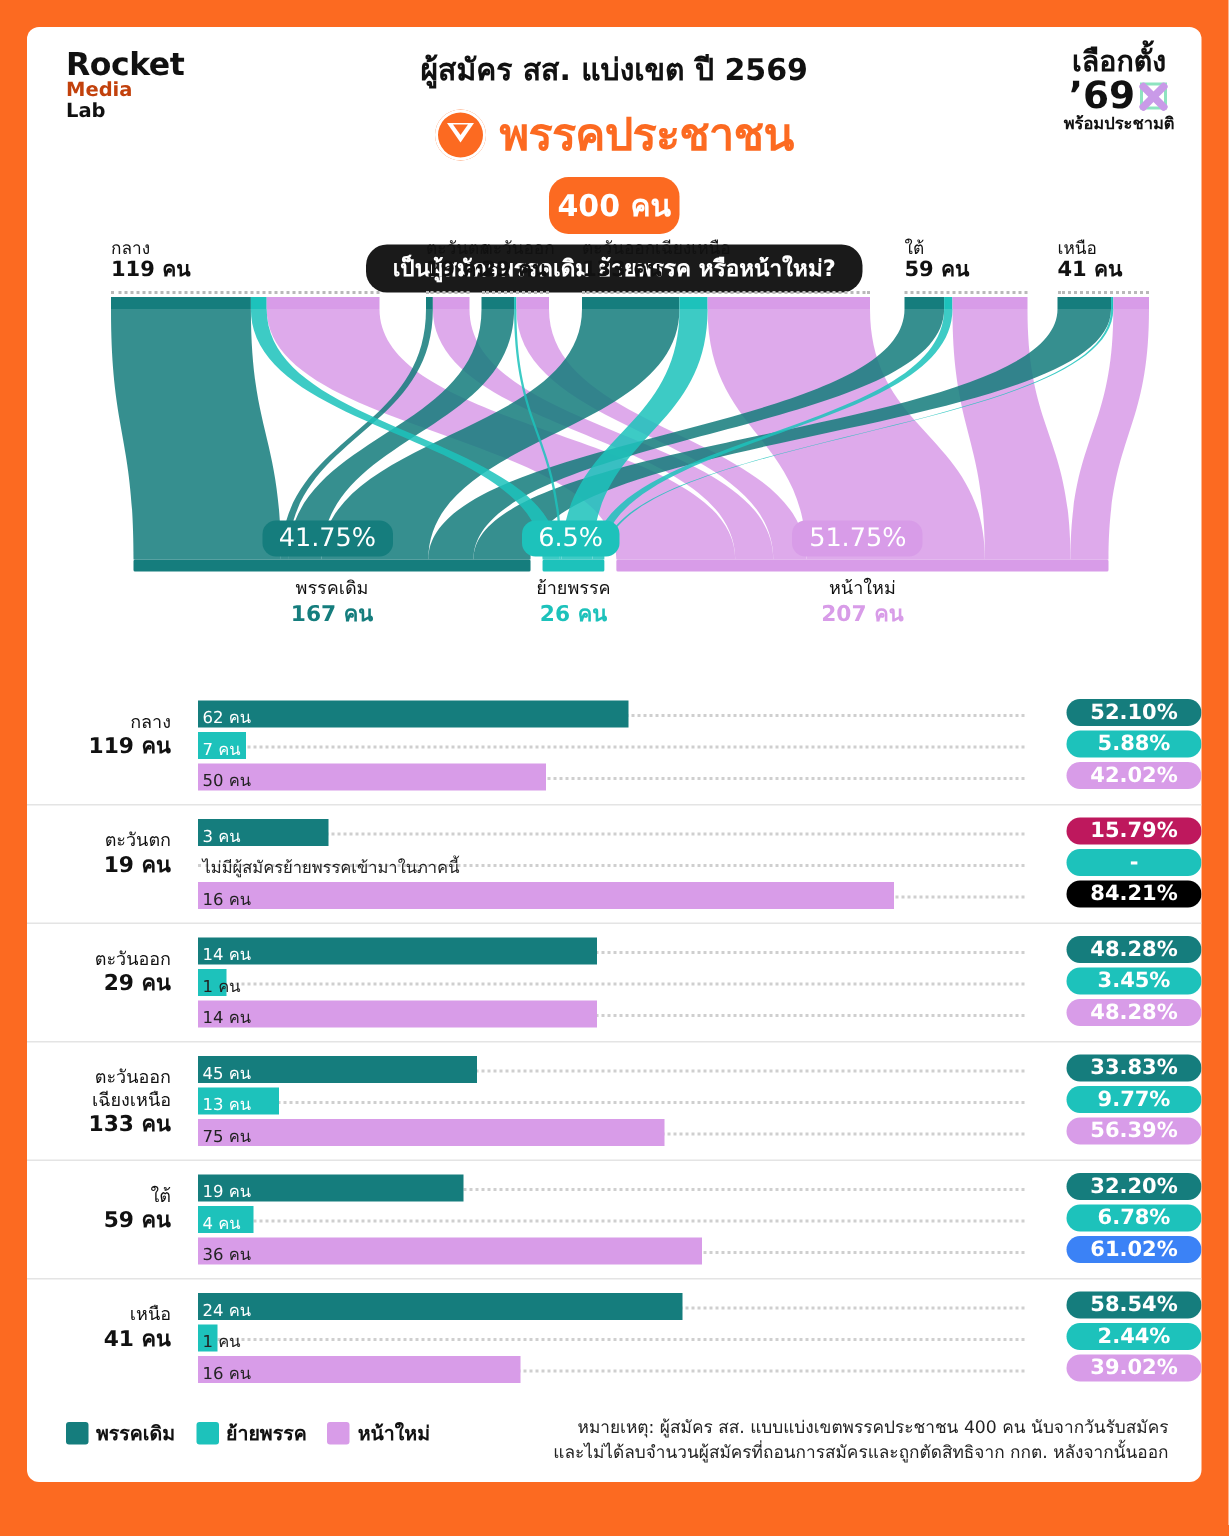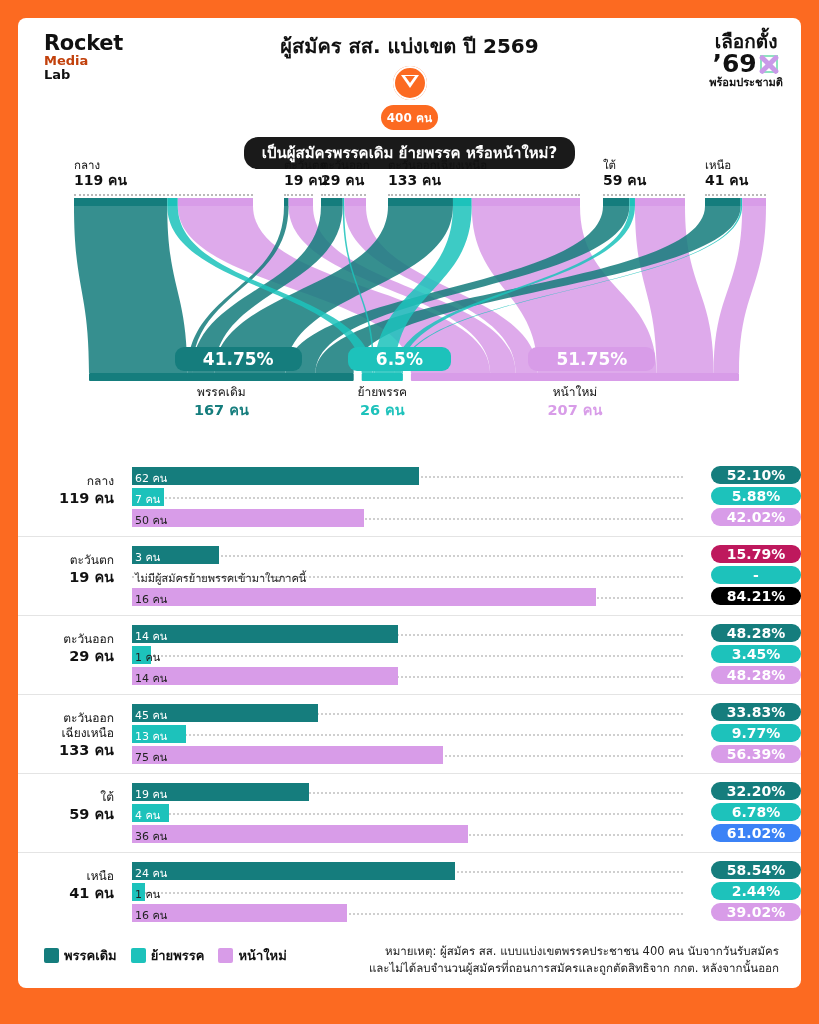--- a/index.html
+++ b/index.html
@@ -34,21 +34,21 @@
   .party-logo .tri{
     width:0;height:0;border-left:9px solid transparent;border-right:9px solid transparent;
     border-top:13px solid #fff;margin-top:-3px;
   }
   .party-logo .tri-in{position:absolute;top:10px;left:50%;margin-left:-5px;
     width:0;height:0;border-left:5px solid transparent;border-right:5px solid transparent;
     border-top:7px solid #fc6a21;}
   .party-name{font-size:30px;font-weight:bold;color:#fc6a21;letter-spacing:-.5px;}
   .pill-count{
     display:inline-block;margin-top:5px;background:#fc6a21;color:#fff;
-    font-size:12px;font-weight:bold;border-radius:13px;padding:3px 6px;
+    font-size:20px;font-weight:bold;border-radius:13px;padding:3px 6px;
   }
   .pill-q{
     display:inline-block;margin-top:7px;background:#1a1a1a;color:#fff;
     font-size:15px;font-weight:bold;border-radius:14px;padding:4px 18px;
   }
   #elect-logo{position:absolute;right:18px;top:14px;text-align:center;line-height:1.0;}
   #elect-logo .e1{font-size:19px;font-weight:bold;color:#111;}
   #elect-logo .e2{font-size:25px;font-weight:bold;color:#111;display:flex;align-items:center;justify-content:center;gap:1px;}
   #elect-logo .e3{font-size:11px;font-weight:bold;color:#111;margin-top:1px;}
   .xbox{width:22px;height:22px;position:relative;display:inline-block;}
@@ -58,22 +58,22 @@
   .xbox .x2{transform:rotate(-45deg);}
 
   
   #sankey-wrap{position:relative;height:300px;}
   .node-label{position:absolute;font-size:11.5px;color:#111;line-height:1.25;}
   .node-label .nl-name{font-weight:normal;}
   .node-label .nl-num{font-weight:bold;font-size:14px;}
   .dotline{position:absolute;height:0;border-top:2px dotted #b9b9b9;}
   #sankey-svg{position:absolute;left:0;top:0;}
   .badge{
-    position:absolute;border-radius:9px;color:#fff;font-weight:bold;
-    padding:2px 28px;font-size:17px;
+    position:absolute;border-radius:9px;color:#fff;font-weight:normal;
+    padding:2px 11px;font-size:17px;
   }
   .bot-label{position:absolute;text-align:center;font-size:12px;line-height:1.3;color:#111;}
   .bot-label .bl-num{font-weight:bold;font-size:14.5px;}
 
   
   #rows{position:relative;padding:0 0 0 0;}
   .row{position:relative;border-top:1px solid #e4e4e4;padding:9px 0 9px 0;}
   .row:first-child{border-top:none;}
   .row-label{position:absolute;left:0;width:96px;text-align:right;font-size:12px;color:#111;line-height:1.25;}
   .row-label .rl-num{font-weight:bold;font-size:14.5px;}
@@ -109,20 +109,21 @@
       <div class="b3">Lab</div>
     </div>
 
     <div id="title-block">
       <div class="t-line1">ผู้สมัคร สส. แบ่งเขต ปี 2569</div>
       <div class="t-line2">
         <span class="party-logo">
           <span class="tri"></span>
             <span class="tri-in"></span>
         </span>
+        <span class="party-name">พรรคประชาชน</span>
       </div>
       <div><span class="pill-count">400 คน</span></div>
       <div><span class="pill-q">เป็นผู้สมัครพรรคเดิม ย้ายพรรค หรือหน้าใหม่?</span></div>
     </div>
 
     <div id="elect-logo">
       <div class="e1">เลือกตั้ง</div>
       <div class="e2">
         <span>’69</span>
         <span class="xbox">

